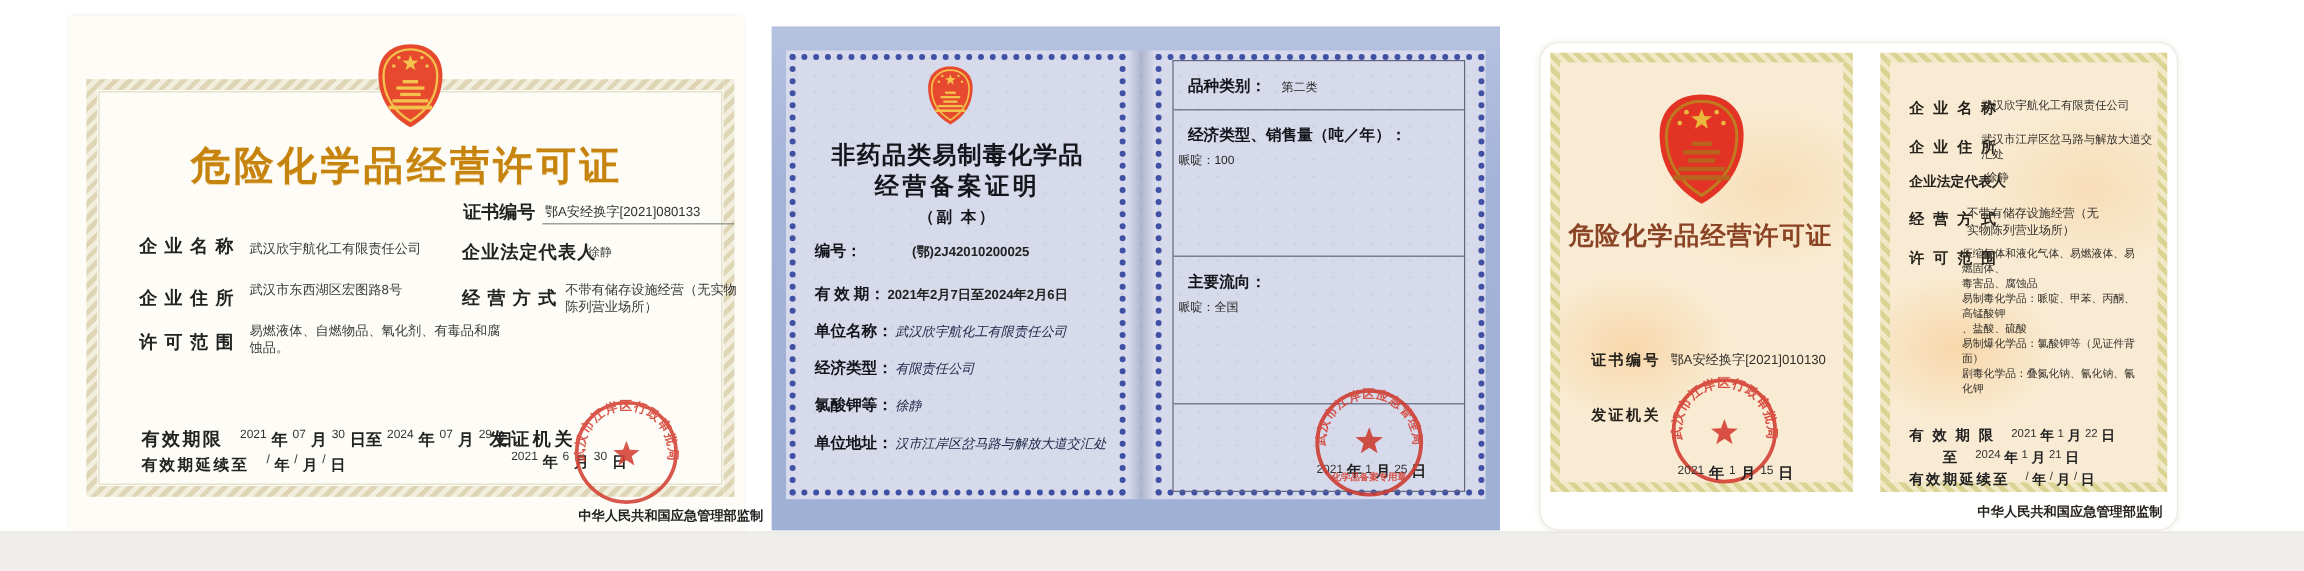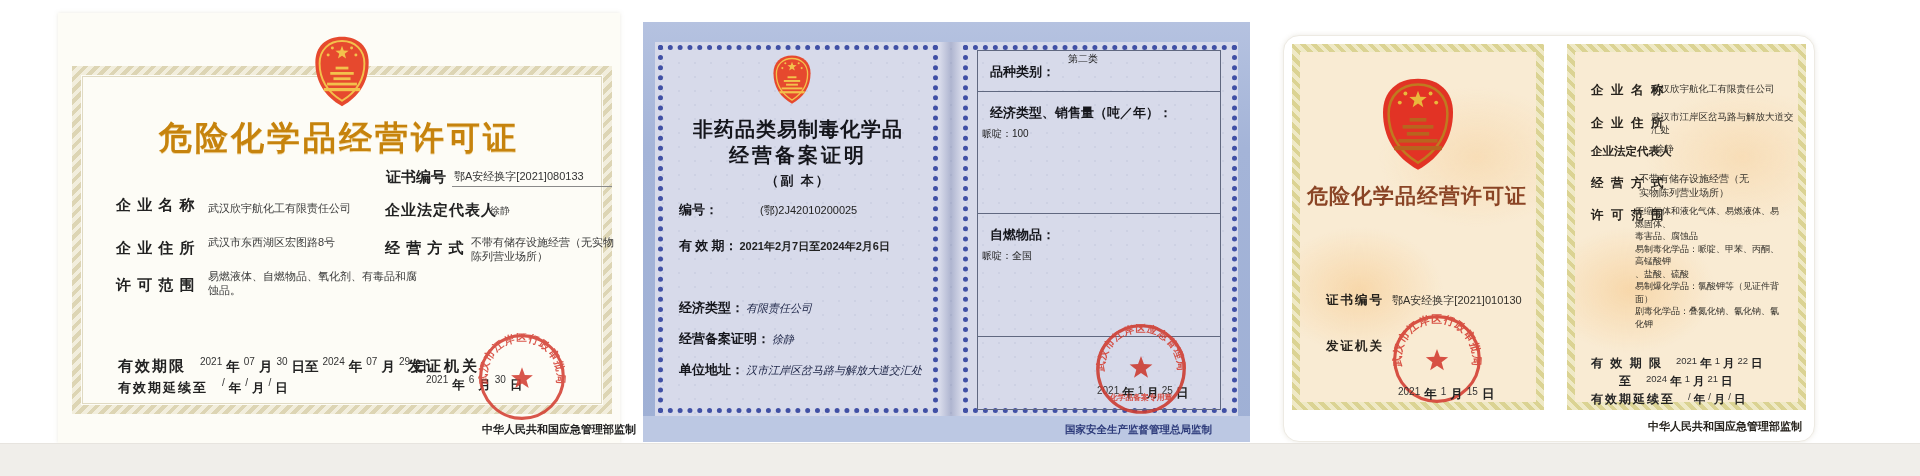--- a/index.html
+++ b/index.html
@@ -212,47 +212,50 @@
         <rect x="22" y="40" width="16" height="2.6" fill="#f3c14c"></rect>
           <rect x="16" y="45" width="28" height="2.6" fill="#f3c14c"></rect>
         <rect x="13" y="50" width="34" height="3" fill="#f3c14c"></rect>
       </svg>
 
       <div class="c2-t c2-t2">经营备案证明</div>
       <div class="c2-t c2-t1">非药品类易制毒化学品</div>
       <div class="c2-t c2-sub">（副 本）</div>
 
       <div class="c2-field" style="top:158px;">
-        <span class="lab">编号：</span><span class="val" style="font-style:normal;font-weight:normal;color:#222;margin-left:42px;">(鄂)2J42010200025</span>
+        <span class="lab">编号：</span><span class="val" style="font-style:normal;font-weight:bold;color:#222;margin-left:42px;">(鄂)2J42010200025</span>
       </div>
       <div class="c2-field" style="top:194px;">
         <span class="lab">有 效 期：</span><span class="val" style="font-style:normal;font-weight:bold;color:#222;">2021年2月7日至2024年2月6日</span>
       </div>
+      <div class="c2-field" style="top:225px;">
+        <span class="lab">单位名称：</span><span class="val">武汉欣宇航化工有限责任公司</span>
+      </div>
       <div class="c2-field" style="top:256px;">
         <span class="lab">经济类型：</span><span class="val">有限责任公司</span>
       </div>
       <div class="c2-field" style="top:287px;">
-        <span class="lab">经营备案证明：</span><span class="val">徐静</span>
+        <span class="lab">氯酸钾等：</span><span class="val">徐静</span>
       </div>
       <div class="c2-field" style="top:318px;">
         <span class="lab">单位地址：</span><span class="val">汉市江岸区岔马路与解放大道交汇处</span>
       </div>
 
       <div class="c2-table">
         <div class="c2-div" style="top:40px;"></div>
         <div class="c2-div" style="top:162px;"></div>
         <div class="c2-div" style="top:285px;"></div>
 
         <span class="c2-tlab" style="left:12px;top:12px;">品种类别：</span>
-        <span class="c2-tval" style="left:90px;top:1px;">第二类</span>
+        <span class="c2-tval" style="left:90px;top:15px;">第二类</span>
 
         <span class="c2-tlab" style="left:12px;top:53px;">经济类型、销售量（吨／年）：</span>
         <span class="c2-tval" style="left:4px;top:76px;">哌啶：100</span>
 
-        <span class="c2-tlab" style="left:12px;top:175px;">自燃物品：</span>
+        <span class="c2-tlab" style="left:12px;top:175px;">主要流向：</span>
         <span class="c2-tval" style="left:4px;top:198px;">哌啶：全国</span>
 
 
         <div class="daterow small c2-issuedate">
           <span class="num">2021</span>
           <span class="unit">年</span>
           <span class="num">1</span>
           <span class="unit">月</span>
           <span class="num">25</span>
           <span class="unit">日</span>
@@ -263,23 +266,20 @@
               <path id="arc-b" d="M 12 62 A 40 40 0 1 1 88 62" fill="none"></path>
             </defs>
           <circle cx="50" cy="50" r="47" fill="none" stroke="#cc3d33" stroke-width="3.5"></circle>
           <text class="stamp-arc" style="font-size:11px;"><textPath href="#arc-b" startOffset="50%" text-anchor="middle">武汉市江岸区应急管理局</textPath></text>
           <polygon points="50,36 53.2,44.6 62.4,45 55.1,50.7 57.6,59.5 50,54.4 42.4,59.5 44.9,50.7 37.6,45 46.8,44.6" fill="#cc3d33"></polygon>
           <text class="stamp-sub" x="50" y="84" text-anchor="middle">化学品备案专用章</text>
         </svg>
       </div>
     </div>
 
-    <div class="c2-bottom">
-      <span class="txt">国家安全生产监督管理总局监制</span>
-    </div>
   </div>
 
   <div class="cert3">
 
     <div class="c3-page l">
       <svg class="c3-emblem" viewBox="0 0 60 70">
         <path d="M30 2 C45 2 55 11 55 26 C55 44 46 58 30 67 C14 58 5 44 5 26 C5 11 15 2 30 2 Z" fill="#e23325"></path>
         <path d="M30 6 C42 6 51 14 51 27 C51 42 43 54 30 62 C17 54 9 42 9 27 C9 14 18 6 30 6 Z" fill="none" stroke="#c07a20" stroke-width="1.8"></path>
         <polygon points="30,10.5 31.6,14.8 36.2,15 32.6,17.8 33.8,22.3 30,19.7 26.2,22.3 27.4,17.8 23.8,15 28.4,14.8" fill="#e9b83c"></polygon>
         <circle cx="21" cy="12.5" r="1.4" fill="#e9b83c"></circle>

